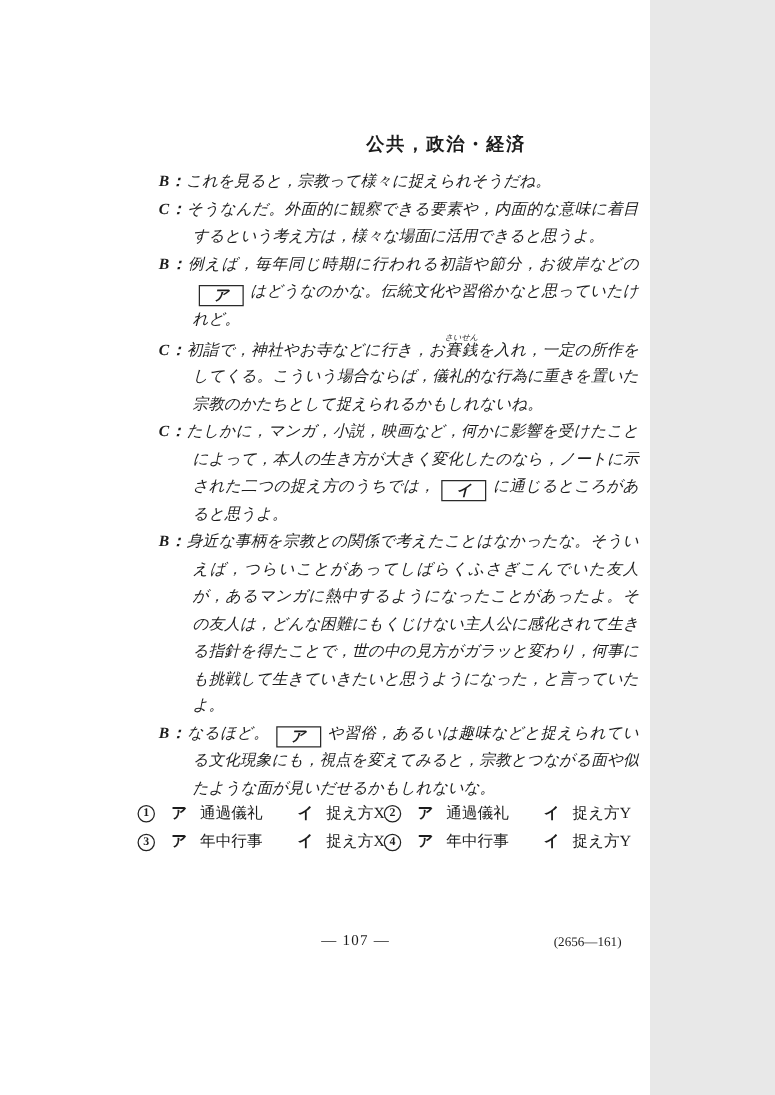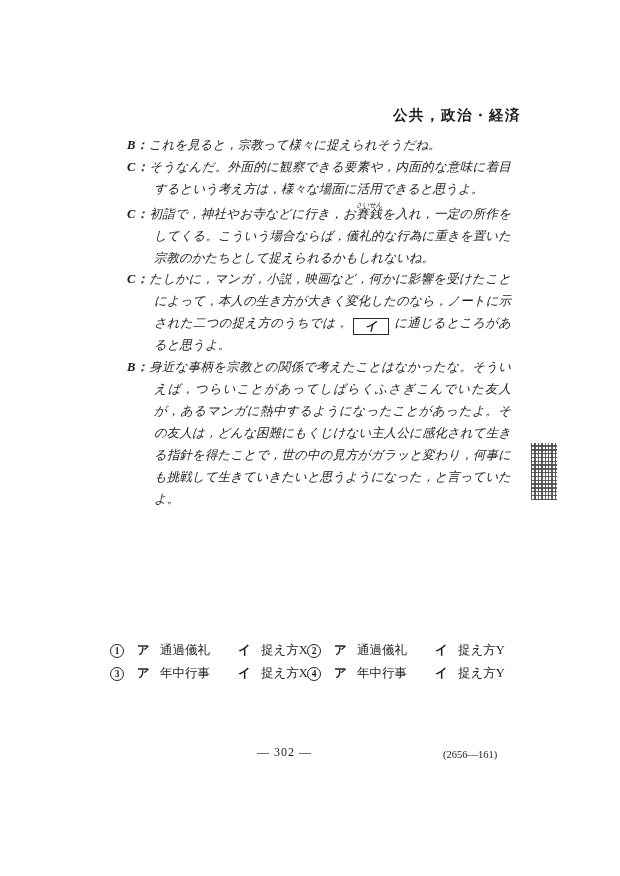--- a/index.html
+++ b/index.html
@@ -1,18 +1,18 @@
 <!DOCTYPE html>
 <html><head>
 <meta charset="utf-8">
 <style>
   html, body { margin: 0; padding: 0; background: #e8e8e8; }
   .page {
     position: relative;
-    width: 620px;
+    width: 520px;
     height: 876px;
     background: #ffffff;
     font-family: "Liberation Serif", serif;
     color: #1c1c1c;
     overflow: hidden;
   }
   .header-title {
     position: absolute;
     top: 106px;
     right: 99px;
@@ -117,23 +117,25 @@
 </head>
 <body>
 
 <div class="page">
 
   <div class="header-title">公共，政治・経済</div>
 
   <div class="dialogue">
       <p class="para"><span class="speaker">B：</span>これを見ると，宗教って様々に捉えられそうだね。</p>
       <p class="para"><span class="speaker">C：</span>そうなんだ。外面的に観察できる要素や，内面的な意味に着目するという考え方は，様々な場面に活用できると思うよ。</p>
+      <p class="para"><span class="speaker">B：</span>例えば，毎年同じ時期に行われる初詣や節分，お彼岸などの<span class="answer-box">ア</span>はどうなのかな。伝統文化や習俗かなと思っていたけれど。</p>
       <p class="para"><span class="speaker">C：</span>初詣で，神社やお寺などに行き，お<ruby>賽銭<rt>さいせん</rt></ruby>を入れ，一定の所作をしてくる。こういう場合ならば，儀礼的な行為に重きを置いた宗教のかたちとして捉えられるかもしれないね。</p>
       <p class="para"><span class="speaker">C：</span>たしかに，マンガ，小説，映画など，何かに影響を受けたことによって，本人の生き方が大きく変化したのなら，ノートに示された二つの捉え方のうちでは，<span class="answer-box">イ</span>に通じるところがあると思うよ。</p>
       <p class="para"><span class="speaker">B：</span>身近な事柄を宗教との関係で考えたことはなかったな。そういえば，つらいことがあってしばらくふさぎこんでいた友人が，あるマンガに熱中するようになったことがあったよ。その友人は，どんな困難にもくじけない主人公に感化されて生きる指針を得たことで，世の中の見方がガラッと変わり，何事にも挑戦して生きていきたいと思うようになった，と言っていたよ。</p>
+      <p class="para"><span class="speaker">B：</span>なるほど。<span class="answer-box">ア</span>や習俗，あるいは趣味などと捉えられている文化現象にも，視点を変えてみると，宗教とつながる面や似たような面が見いだせるかもしれないな。</p>
     </div>
 
   <div class="choices">
       <div class="choice-row">
         <div class="choice-option">
           <span class="circled-number">1</span>
           <span class="kana-label">ア</span>
           <span class="choice-a-value">通過儀礼</span>
           <span class="kana-label">イ</span>
           <span class="choice-i-value">捉え方X</span>
@@ -159,17 +161,17 @@
           <span class="kana-label">ア</span>
           <span class="choice-a-value">年中行事</span>
           <span class="kana-label">イ</span>
           <span class="choice-i-value">捉え方Y</span>
         </div>
       </div>
     </div>
 
   <div class="margin-stamp"></div>
 
-  <div class="footer-page">— 302 —</div>
+  <div class="footer-page">— 107 —</div>
 
   <div class="footer-code">(2656—161)</div>
 
 </div>
 
 </body></html>

